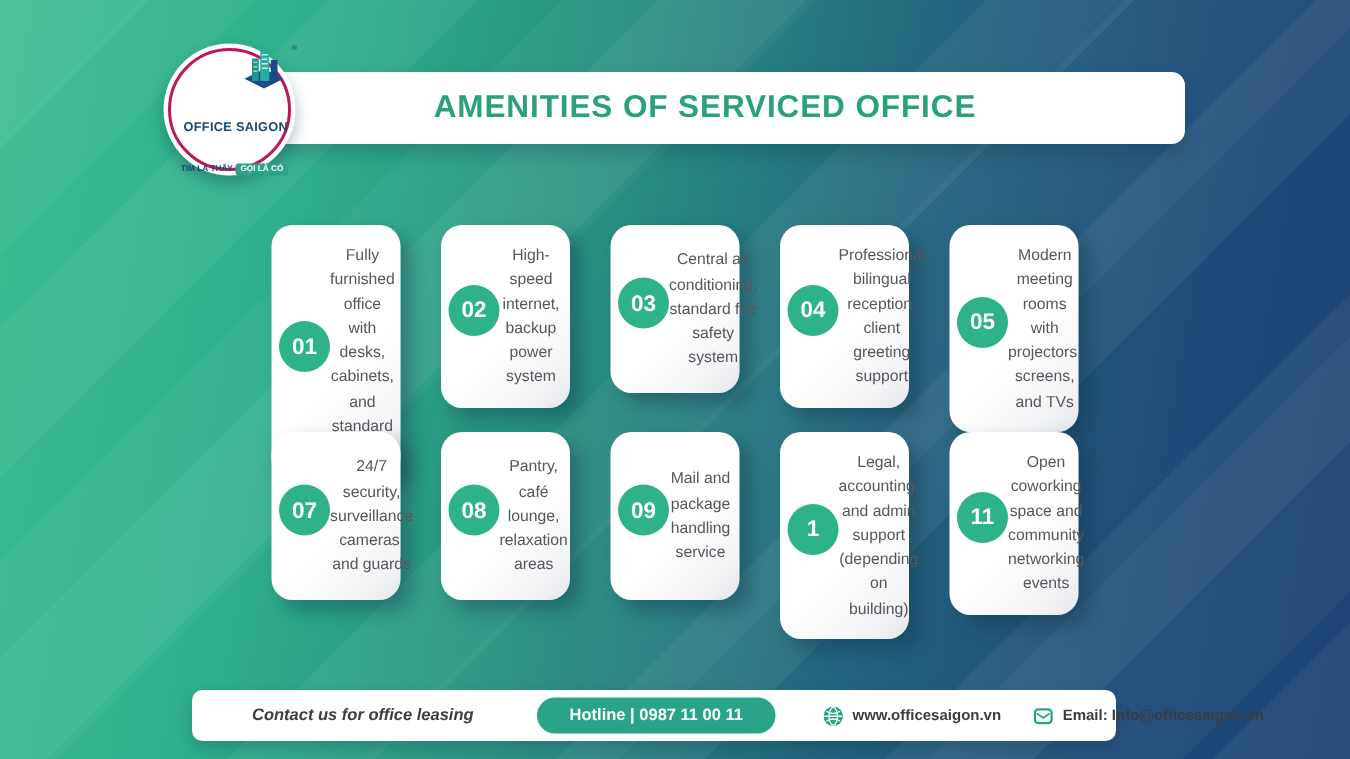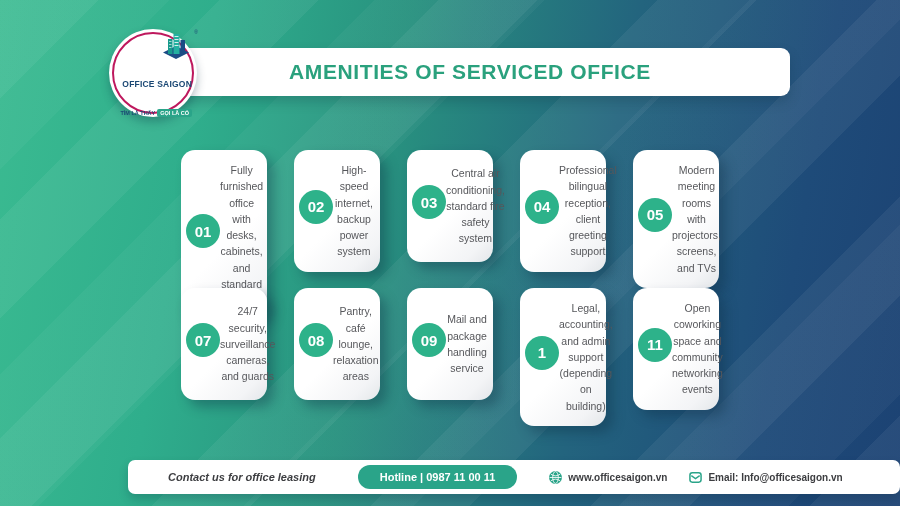--- a/index.html
+++ b/index.html
@@ -50,21 +50,21 @@
     display:flex; flex-direction:row; align-items:center;
   }
   .num {
     width:34px; height:34px; border-radius:50%; background:#2db28a; color:#fff;
     font-weight:800; font-size:15px; display:flex; align-items:center; justify-content:center;
     margin-bottom:8px; flex:0 0 auto;
   }
   .txt { font-size:10.5px; color:#56575b; text-align:center; line-height:1.55; font-weight:500; }
   
   .footer {
-    position:absolute; left:128px; top:460px; width:772px; height:34px; box-sizing:border-box;
+    position:absolute; left:128px; top:460px; width:616px; height:34px; box-sizing:border-box;
     background:#fff; border-radius:7px; box-shadow:0 5px 10px rgba(8,40,60,0.22);
     display:flex; align-items:center; padding:0 20px; z-index:2;
   }
   .contact-label { font-style:italic; font-weight:700; font-size:11px; color:#3c3d40; margin-left:20px; white-space:nowrap; }
   .hotline {
     background:#2aa489; color:#fff; font-weight:700; font-size:11px;
     padding:6px 22px; border-radius:15px; margin-left:42px; white-space:nowrap;
     border:none; cursor:pointer; font-family:inherit;
   }
   .link-item { display:flex; align-items:center; gap:6px; font-size:10px; color:#3c3d40; font-weight:600; white-space:nowrap; }

